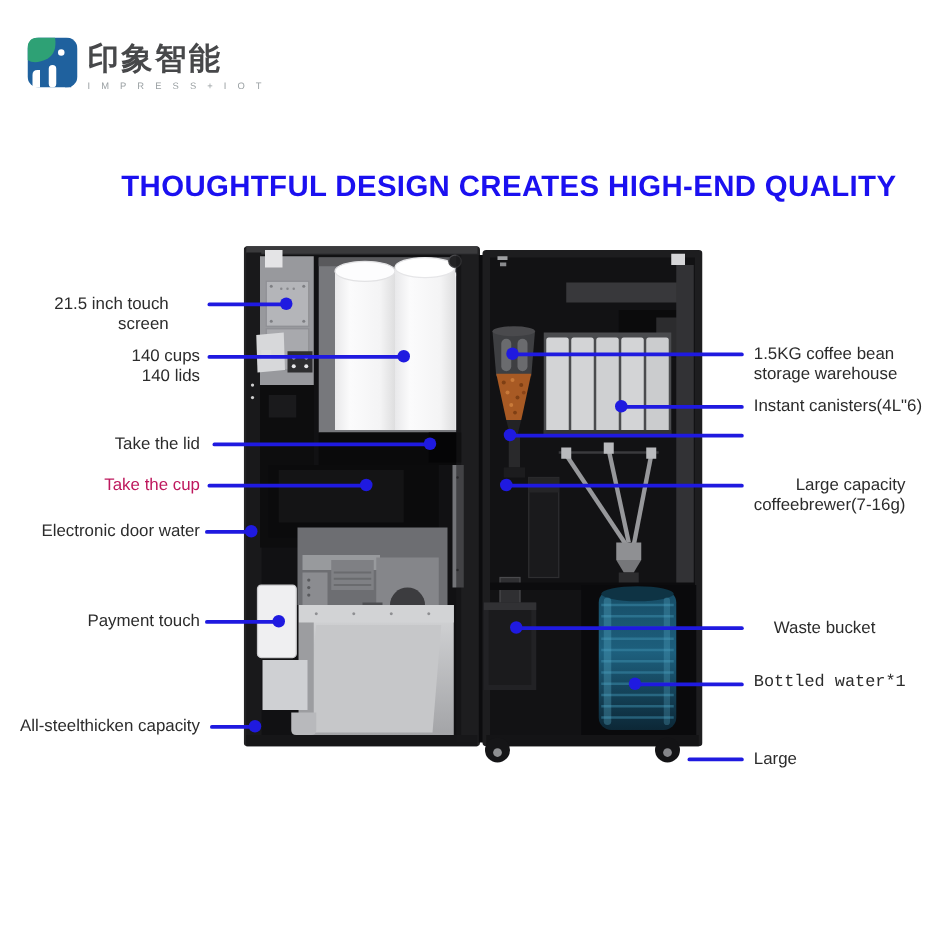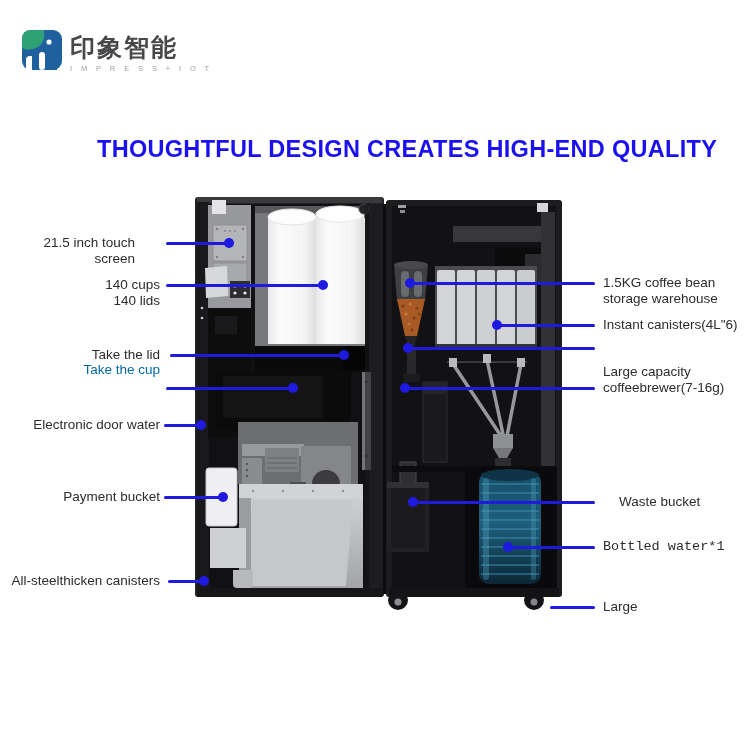--- a/index.html
+++ b/index.html
@@ -250,56 +250,56 @@
 140 lids</div>
       </div>
       <div>
         <div class="c-line" style="left: 170px; top: 353.5px; width: 174px; background: rgb(31, 26, 224);"></div>
         <div class="c-dot" style="left: 339px; top: 350px; background: rgb(31, 26, 224);"></div>
         <div class="c-label left" style="color: rgb(44, 44, 44); top: 347px; right: 590px; left: auto;">Take the lid</div>
       </div>
       <div>
         <div class="c-line" style="left: 166px; top: 386.5px; width: 127px; background: rgb(31, 26, 224);"></div>
         <div class="c-dot" style="left: 288px; top: 383px; background: rgb(31, 26, 224);"></div>
-        <div class="c-label left" style="color: #0369a1; top: 362px; right: 590px; left: auto;">Take the cup</div>
+        <div class="c-label left" style="color: #be185d; top: 380px; right: 590px; left: auto;">Take the cup</div>
       </div>
       <div>
         <div class="c-line" style="left: 164px; top: 423.5px; width: 37px; background: rgb(31, 26, 224);"></div>
         <div class="c-dot" style="left: 196px; top: 420px; background: rgb(31, 26, 224);"></div>
         <div class="c-label left" style="color: rgb(44, 44, 44); top: 417px; right: 590px; left: auto;">Electronic door water</div>
       </div>
       <div>
         <div class="c-line" style="left: 164px; top: 495.5px; width: 59px; background: rgb(31, 26, 224);"></div>
         <div class="c-dot" style="left: 218px; top: 492px; background: rgb(31, 26, 224);"></div>
-        <div class="c-label left" style="color: rgb(44, 44, 44); top: 489px; right: 590px; left: auto;">Payment bucket</div>
+        <div class="c-label left" style="color: rgb(44, 44, 44); top: 489px; right: 590px; left: auto;">Payment touch</div>
       </div>
       <div>
         <div class="c-line" style="left: 168px; top: 579.5px; width: 36px; background: rgb(31, 26, 224);"></div>
         <div class="c-dot" style="left: 199px; top: 576px; background: rgb(31, 26, 224);"></div>
-        <div class="c-label left" style="color: rgb(44, 44, 44); top: 573px; right: 590px; left: auto;">All-steelthicken canisters</div>
+        <div class="c-label left" style="color: rgb(44, 44, 44); top: 573px; right: 590px; left: auto;">All-steelthicken capacity</div>
       </div>
       <div>
         <div class="c-line" style="left: 410px; top: 281.5px; width: 185px; background: rgb(31, 26, 224);"></div>
         <div class="c-dot" style="left: 405px; top: 278px; background: rgb(31, 26, 224);"></div>
         <div class="c-label right" style="color: rgb(44, 44, 44); top: 275px; left: 603px;">1.5KG coffee bean
 storage warehouse</div>
       </div>
       <div>
         <div class="c-line" style="left: 497px; top: 323.5px; width: 98px; background: rgb(31, 26, 224);"></div>
         <div class="c-dot" style="left: 492px; top: 320px; background: rgb(31, 26, 224);"></div>
         <div class="c-label right" style="color: rgb(44, 44, 44); top: 317px; left: 603px;">Instant canisters(4L"6)</div>
       </div>
       <div>
         <div class="c-line" style="left: 408px; top: 346.5px; width: 187px; background: rgb(31, 26, 224);"></div>
         <div class="c-dot" style="left: 403px; top: 343px; background: rgb(31, 26, 224);"></div>
       </div>
       <div>
         <div class="c-line" style="left: 405px; top: 386.5px; width: 190px; background: rgb(31, 26, 224);"></div>
         <div class="c-dot" style="left: 400px; top: 383px; background: rgb(31, 26, 224);"></div>
-        <div class="c-label right" style="color: rgb(44, 44, 44); top: 364px; left: 603px;">Large capacity
+        <div class="c-label right" style="color: rgb(44, 44, 44); top: 380px; left: 603px; text-align: right;">Large capacity
 coffeebrewer(7-16g)</div>
       </div>
       <div>
         <div class="c-line" style="left: 413px; top: 500.5px; width: 182px; background: rgb(31, 26, 224);"></div>
         <div class="c-dot" style="left: 408px; top: 497px; background: rgb(31, 26, 224);"></div>
         <div class="c-label right" style="color: rgb(44, 44, 44); top: 494px; left: 603px; margin-left: 16px;">Waste bucket</div>
       </div>
       <div>
         <div class="c-line" style="left: 508px; top: 545.5px; width: 87px; background: rgb(31, 26, 224);"></div>
         <div class="c-dot" style="left: 503px; top: 542px; background: rgb(31, 26, 224);"></div>

